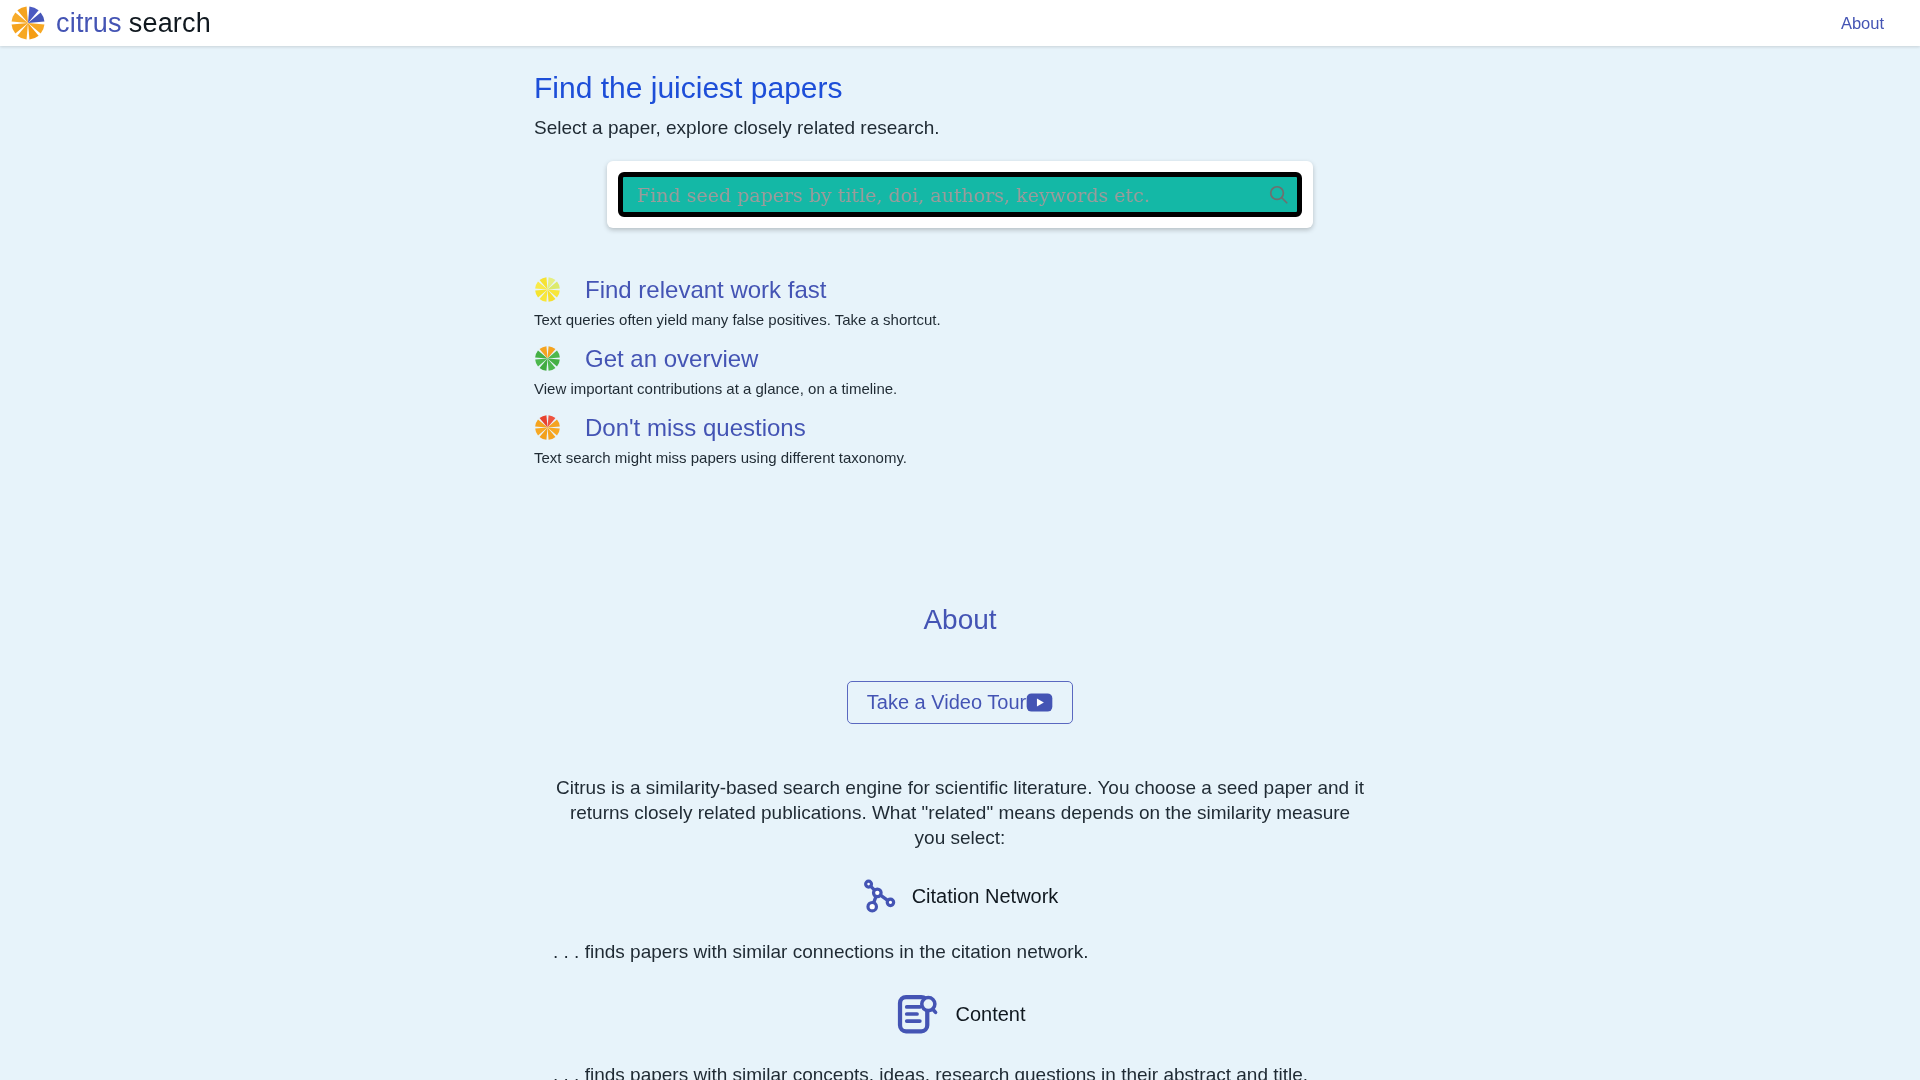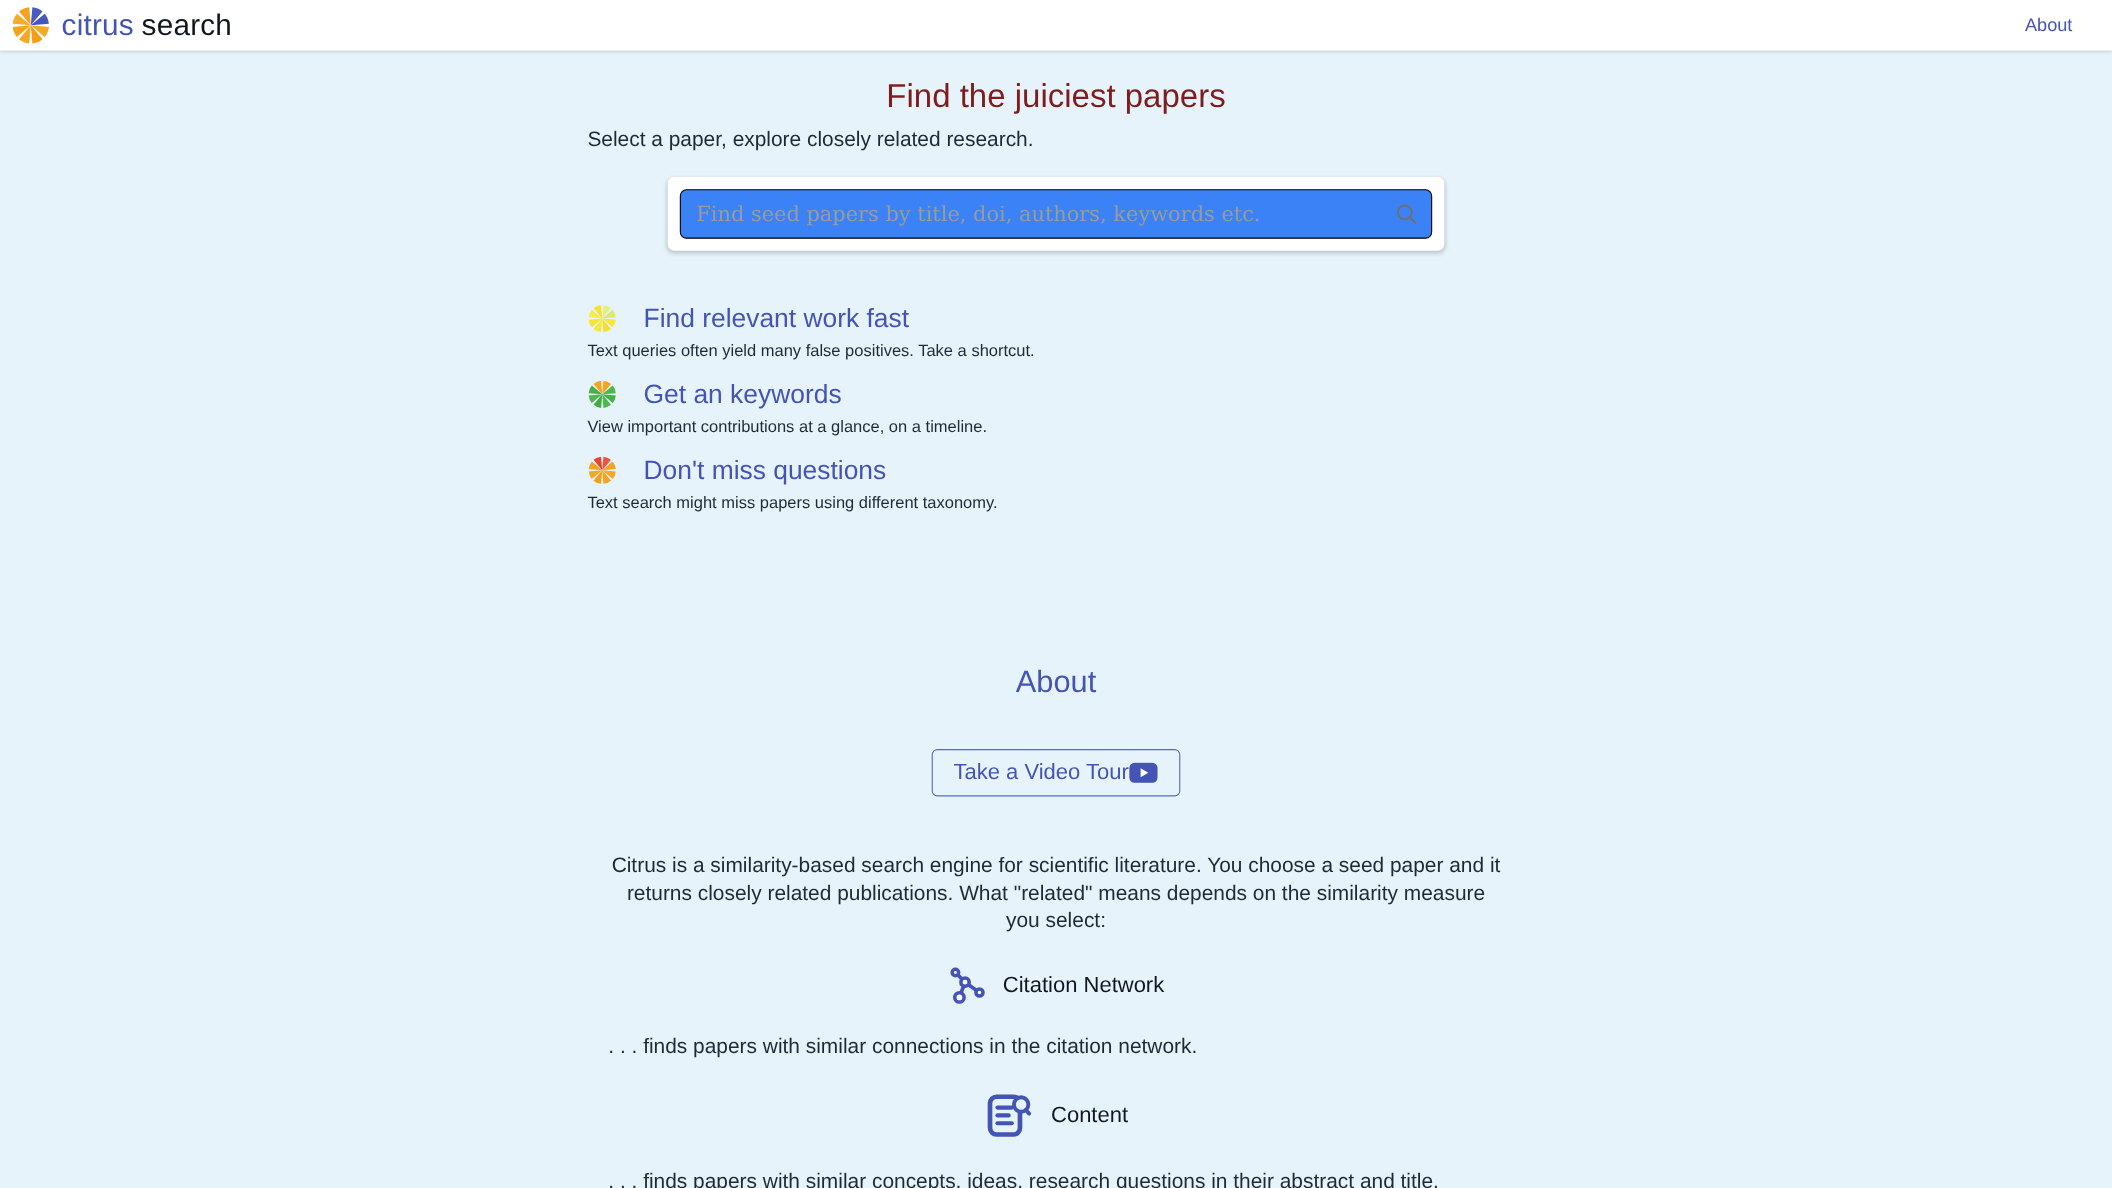--- a/index.html
+++ b/index.html
@@ -30,48 +30,47 @@
   .nav-link {
     color: #4454b4;
     font-size: 16.5px;
     text-decoration: none;
     cursor: pointer;
   }
 
   
   .hero { width: 852px; margin: 0 auto; padding-top: 21px; }
   .hero-title {
-    color: #7f1d1d;
+    color: #1d4ed8;
     font-size: 30px;
     font-weight: 500;
     line-height: 42px;
     margin-bottom: 6px;
-    text-align: center;
   }
   .hero-subtitle { font-size: 19px; line-height: 26px; margin-bottom: 20px; }
 
   .search-card {
     width: 706px;
     margin: 0 auto 46px;
     background: #ffffff;
     border-radius: 6px;
     padding: 11px;
     box-shadow: 0 2px 5px rgba(0,0,0,0.22);
   }
   .search-box { position: relative; }
   .search-input {
     width: 100%;
     height: 45px;
-    border: 1px solid #000000;
+    border: 5px solid #000000;
     border-radius: 6px;
     padding: 0 48px 0 14px;
     font-family: "DejaVu Serif", serif;
     font-size: 19px;
     color: #333;
-    background: #3b82f6;
+    background: #14b8a6;
     outline: none;
   }
   .search-input::placeholder { color: #9b9b9b; }
   .search-glass {
     position: absolute;
     right: 12px; top: 11px;
     width: 23px; height: 23px;
     cursor: pointer;
   }
 
@@ -192,21 +191,21 @@
         <svg viewBox="0 0 24 24">
             <path d="M12,12 L12.96,1.04 A11,11 0 0 1 19.07,3.57 Z" fill="#f5a31e"></path>
             <path d="M12,12 L20.43,4.93 A11,11 0 0 1 22.96,11.04 Z" fill="#4db84d"></path>
             <path d="M12,12 L22.96,12.96 A11,11 0 0 1 20.43,19.07 Z" fill="#45b045"></path>
             <path d="M12,12 L19.07,20.43 A11,11 0 0 1 12.96,22.96 Z" fill="#4db84d"></path>
             <path d="M12,12 L11.04,22.96 A11,11 0 0 1 4.93,20.43 Z" fill="#41ab41"></path>
             <path d="M12,12 L3.57,19.07 A11,11 0 0 1 1.04,12.96 Z" fill="#4db84d"></path>
             <path d="M12,12 L1.04,11.04 A11,11 0 0 1 3.57,4.93 Z" fill="#45b045"></path>
             <path d="M12,12 L4.93,3.57 A11,11 0 0 1 11.04,1.04 Z" fill="#f5a31e"></path>
           </svg>
-        <a class="feature-link">Get an keywords</a>
+        <a class="feature-link">Get an overview</a>
       </div>
       <p class="feature-desc">View important contributions at a glance, on a timeline.</p>
     </div>
 
     <div class="feature">
       <div class="feature-head">
         <svg viewBox="0 0 24 24">
             <path d="M12,12 L12.96,1.04 A11,11 0 0 1 19.07,3.57 Z" fill="#ef5340"></path>
             <path d="M12,12 L20.43,4.93 A11,11 0 0 1 22.96,11.04 Z" fill="#f5a31e"></path>
             <path d="M12,12 L22.96,12.96 A11,11 0 0 1 20.43,19.07 Z" fill="#f7a823"></path>

